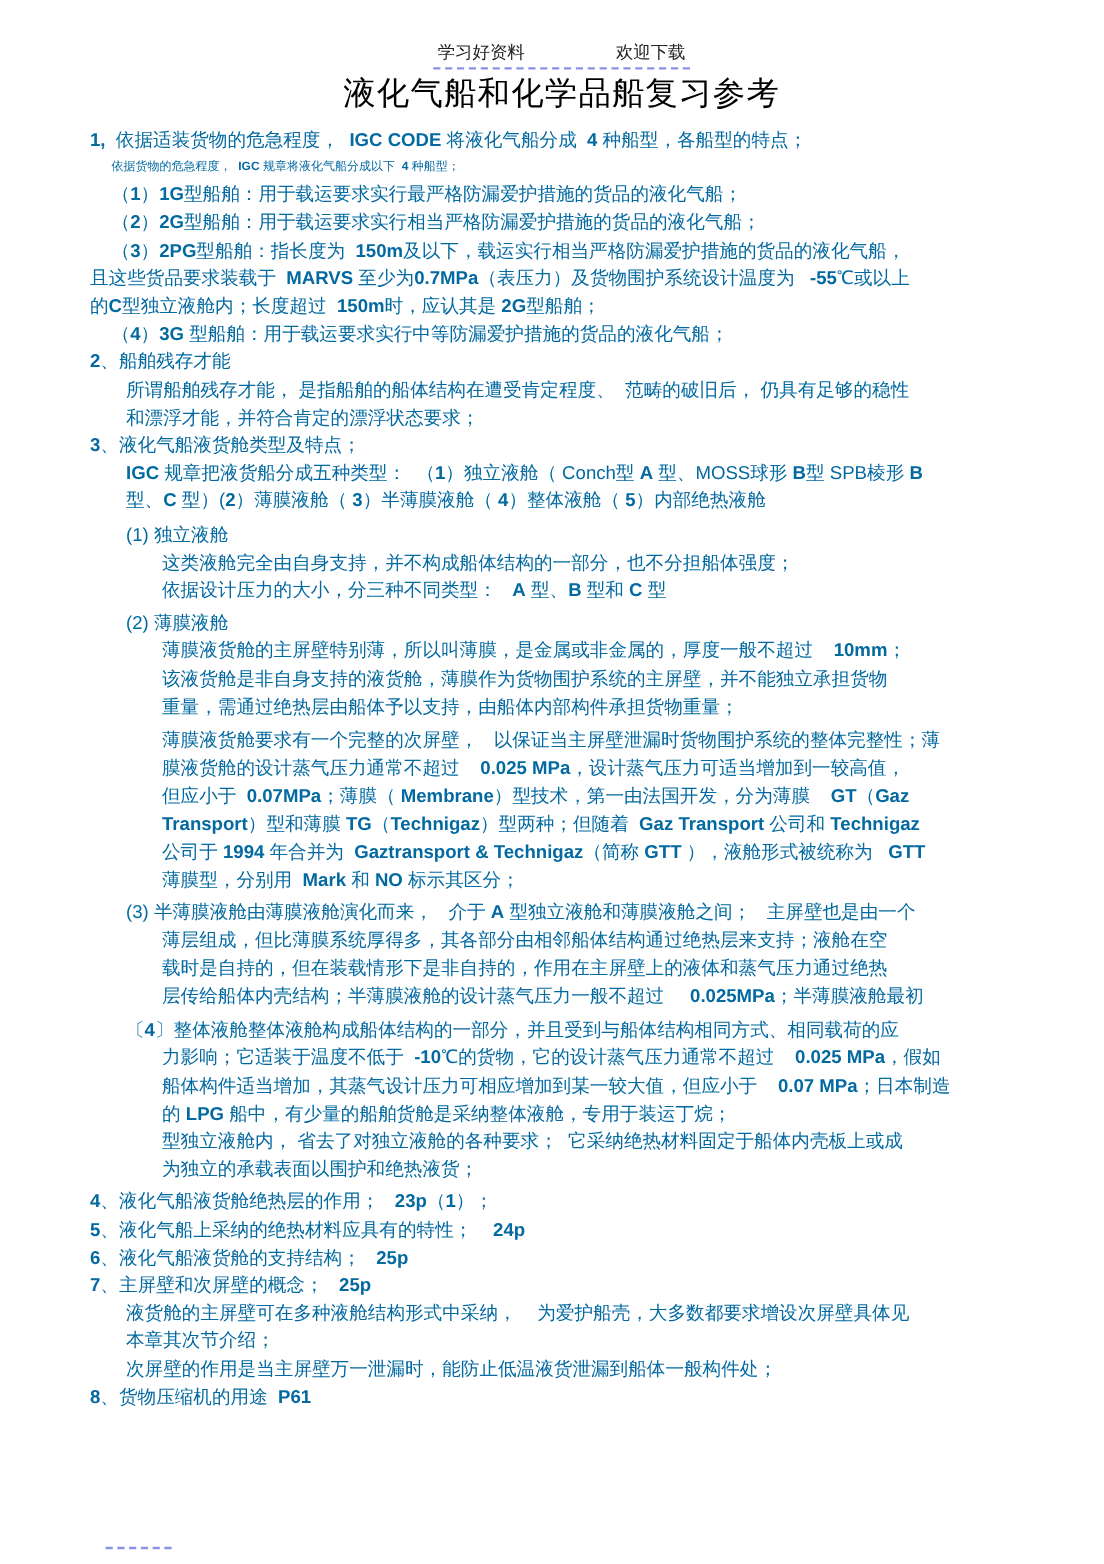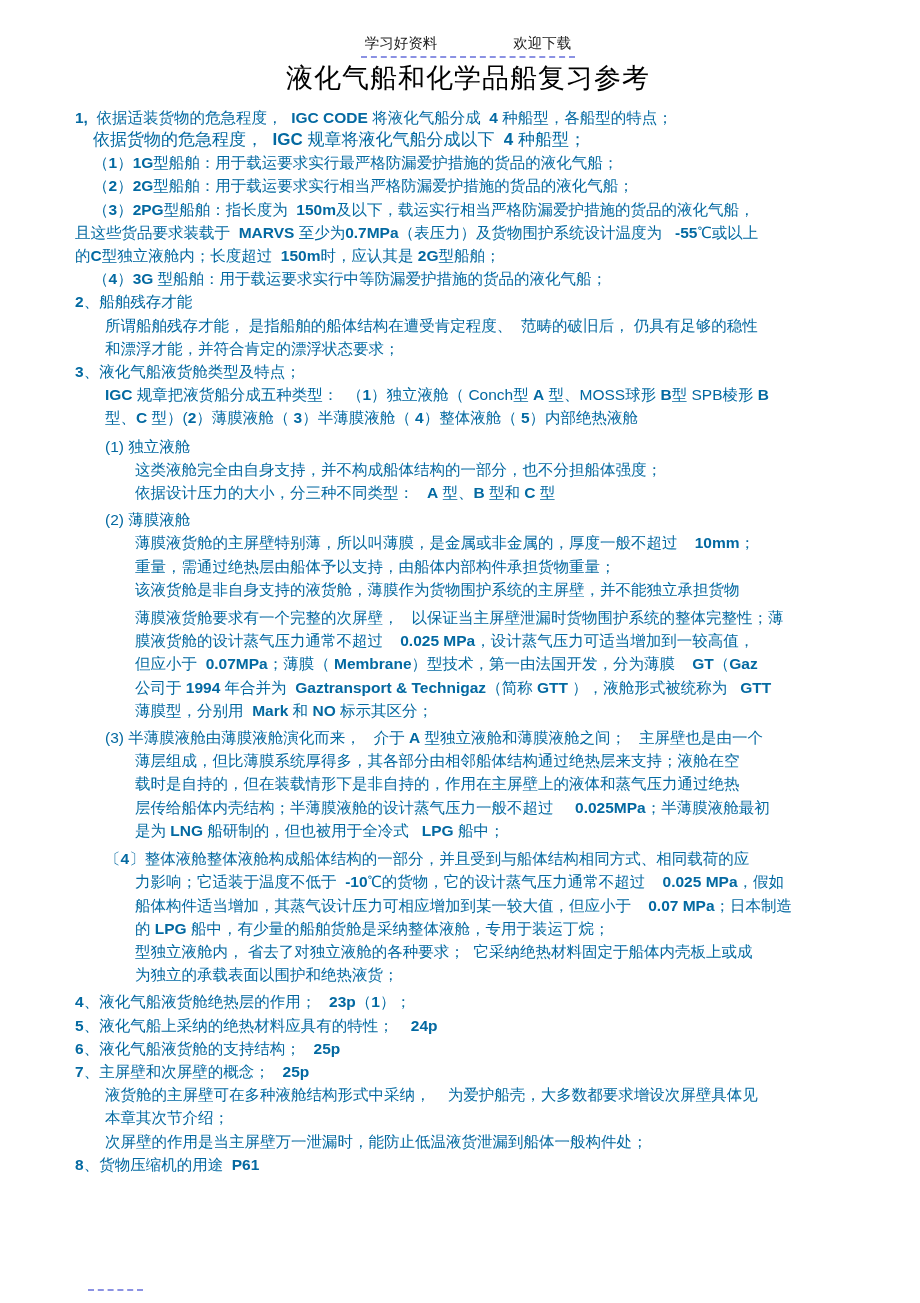--- a/index.html
+++ b/index.html
@@ -41,21 +41,21 @@
     color: #000000;
   }
   #doc-body p.line {
     margin: 0;
     font-size: 15.5px;
     line-height: 23.2px;
     white-space: pre-wrap;
     color: #0369a1;
   }
   #doc-body p.small {
-    font-size: 17px;
+    font-size: 10px;
     line-height: 22px;
   }
   #doc-body p.indent0 { padding-left: 0; }
   #doc-body p.indent1 { padding-left: 18px; }
   #doc-body p.indent2 { padding-left: 30px; }
   #doc-body p.indent3 { padding-left: 60px; }
   #doc-body .b { font-weight: bold; }
   .bottom-dash {
     position: absolute;
     left: 88px;
@@ -90,32 +90,32 @@
       <p class="line indent2"><span>所谓船舶残存才能， 是指船舶的船体结构在遭受肯定程度、  范畴的破旧后， 仍具有足够的稳性</span></p>
       <p class="line indent2"><span>和漂浮才能，并符合肯定的漂浮状态要求；</span></p>
       <p class="line indent0"><span class="b">3</span><span>、液化气船液货舱类型及特点；</span></p>
       <p class="line indent2"><span class="b">IGC</span><span> 规章把液货船分成五种类型：  （</span><span class="b">1</span><span>）独立液舱（ Conch型 </span><span class="b">A</span><span> 型、MOSS球形 </span><span class="b">B</span><span>型 SPB棱形 </span><span class="b">B</span></p>
       <p class="line indent2"><span>型、</span><span class="b">C</span><span> 型）(</span><span class="b">2</span><span>）薄膜液舱（ </span><span class="b">3</span><span>）半薄膜液舱（ </span><span class="b">4</span><span>）整体液舱（ </span><span class="b">5</span><span>）内部绝热液舱</span></p>
       <p class="line indent2" style="margin-top: 5px;"><span>(1) 独立液舱</span></p>
       <p class="line indent3"><span>这类液舱完全由自身支持，并不构成船体结构的一部分，也不分担船体强度；</span></p>
       <p class="line indent3"><span>依据设计压力的大小，分三种不同类型：   </span><span class="b">A</span><span> 型、</span><span class="b">B</span><span> 型和 </span><span class="b">C</span><span> 型</span></p>
       <p class="line indent2" style="margin-top: 4px;"><span>(2) 薄膜液舱</span></p>
       <p class="line indent3"><span>薄膜液货舱的主屏壁特别薄，所以叫薄膜，是金属或非金属的，厚度一般不超过    </span><span class="b">10mm</span><span>；</span></p>
+      <p class="line indent3"><span>该液货舱是非自身支持的液货舱，薄膜作为货物围护系统的主屏壁，并不能独立承担货物</span></p>
       <p class="line indent3"><span>重量，需通过绝热层由船体予以支持，由船体内部构件承担货物重量；</span></p>
-      <p class="line indent3"><span>该液货舱是非自身支持的液货舱，薄膜作为货物围护系统的主屏壁，并不能独立承担货物</span></p>
       <p class="line indent3" style="margin-top: 5px;"><span>薄膜液货舱要求有一个完整的次屏壁，   以保证当主屏壁泄漏时货物围护系统的整体完整性；薄</span></p>
       <p class="line indent3"><span>膜液货舱的设计蒸气压力通常不超过    </span><span class="b">0.025 MPa</span><span>，设计蒸气压力可适当增加到一较高值，</span></p>
       <p class="line indent3"><span>但应小于  </span><span class="b">0.07MPa</span><span>；薄膜（ </span><span class="b">Membrane</span><span>）型技术，第一由法国开发，分为薄膜    </span><span class="b">GT</span><span>（</span><span class="b">Gaz</span></p>
+      <p class="line indent3"><span class="b">Transport</span><span>）型和薄膜 </span><span class="b">TG</span><span>（</span><span class="b">Technigaz</span><span>）型两种；但随着  </span><span class="b">Gaz Transport</span><span> 公司和 </span><span class="b">Technigaz</span></p>
       <p class="line indent3"><span>公司于 </span><span class="b">1994</span><span> 年合并为  </span><span class="b">Gaztransport &amp; Technigaz</span><span>（简称 </span><span class="b">GTT</span><span> ），液舱形式被统称为   </span><span class="b">GTT</span></p>
       <p class="line indent3"><span>薄膜型，分别用  </span><span class="b">Mark</span><span> 和 </span><span class="b">NO</span><span> 标示其区分；</span></p>
       <p class="line indent2" style="margin-top: 4px;"><span>(3) 半薄膜液舱由薄膜液舱演化而来，   介于 </span><span class="b">A</span><span> 型独立液舱和薄膜液舱之间；   主屏壁也是由一个</span></p>
       <p class="line indent3"><span>薄层组成，但比薄膜系统厚得多，其各部分由相邻船体结构通过绝热层来支持；液舱在空</span></p>
       <p class="line indent3"><span>载时是自持的，但在装载情形下是非自持的，作用在主屏壁上的液体和蒸气压力通过绝热</span></p>
       <p class="line indent3"><span>层传给船体内壳结构；半薄膜液舱的设计蒸气压力一般不超过     </span><span class="b">0.025MPa</span><span>；半薄膜液舱最初</span></p>
-      <p class="line indent3"><span>是为 </span><span class="b">LNG</span><span> 船研制的，但也被用于全冷式   </span><span class="b">LPG</span><span> 船中；</span></p>
       <p class="line indent2" style="margin-top: 5px;"><span>〔</span><span class="b">4</span><span>〕整体液舱整体液舱构成船体结构的一部分，并且受到与船体结构相同方式、相同载荷的应</span></p>
       <p class="line indent3"><span>力影响；它适装于温度不低于  </span><span class="b">-10</span><span>℃的货物，它的设计蒸气压力通常不超过    </span><span class="b">0.025 MPa</span><span>，假如</span></p>
       <p class="line indent3"><span>船体构件适当增加，其蒸气设计压力可相应增加到某一较大值，但应小于    </span><span class="b">0.07 MPa</span><span>；日本制造</span></p>
       <p class="line indent3"><span>的 </span><span class="b">LPG</span><span> 船中，有少量的船舶货舱是采纳整体液舱，专用于装运丁烷；</span></p>
       <p class="line indent3"><span>型独立液舱内， 省去了对独立液舱的各种要求；  它采纳绝热材料固定于船体内壳板上或成</span></p>
       <p class="line indent3"><span>为独立的承载表面以围护和绝热液货；</span></p>
       <p class="line indent0" style="margin-top: 4px;"><span class="b">4</span><span>、液化气船液货舱绝热层的作用；   </span><span class="b">23p</span><span>（</span><span class="b">1</span><span>）；</span></p>
       <p class="line indent0"><span class="b">5</span><span>、液化气船上采纳的绝热材料应具有的特性；    </span><span class="b">24p</span></p>
       <p class="line indent0"><span class="b">6</span><span>、液化气船液货舱的支持结构；   </span><span class="b">25p</span></p>
       <p class="line indent0"><span class="b">7</span><span>、主屏壁和次屏壁的概念；   </span><span class="b">25p</span></p>

